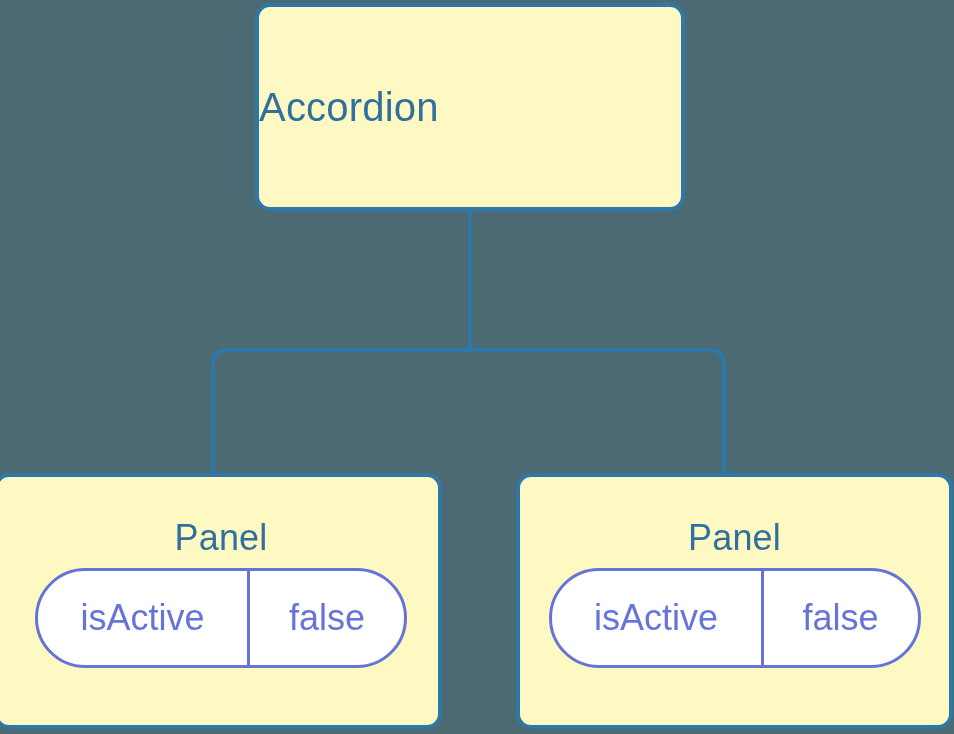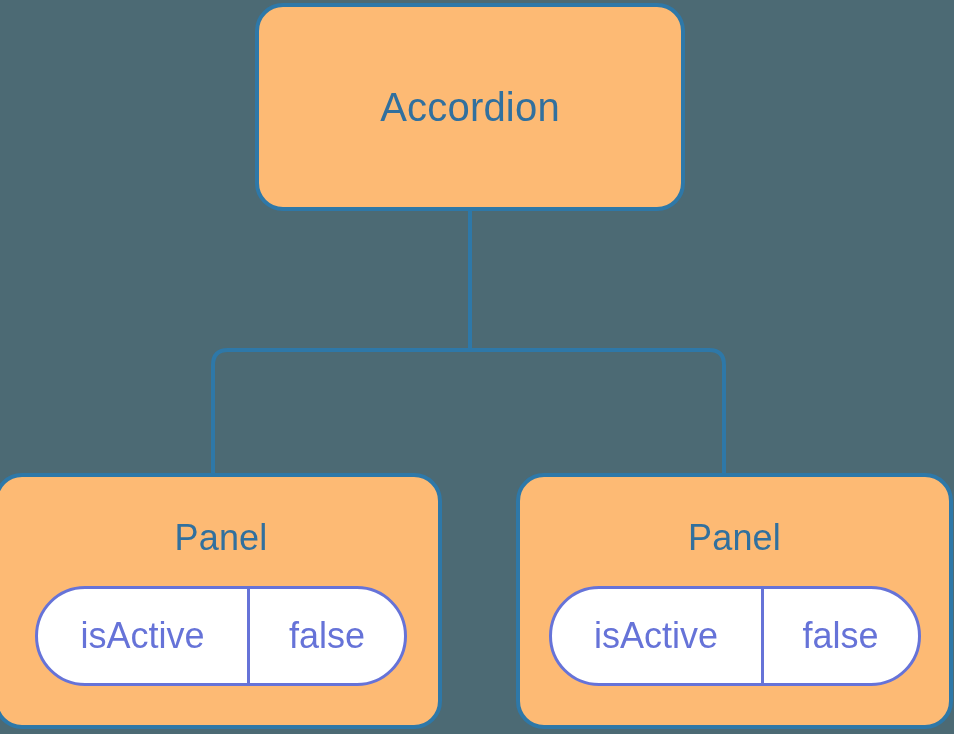--- a/index.html
+++ b/index.html
@@ -27,27 +27,27 @@
     top: 0;
     width: 954px;
     height: 734px;
     z-index: 1;
   }
 
   
   .node {
     position: absolute;
     z-index: 2;
-    background: #fdba74;
+    background: #fef9c3;
     border: 4px solid #2e78a8;
-    border-radius: 28px;
+    border-radius: 15px;
     box-sizing: border-box;
     display: flex;
     flex-direction: column;
-    align-items: center;
+    align-items: flex-start;
   }
 
   #node-accordion {
     left: 255px;
     top: 3px;
     width: 430px;
     height: 208px;
     justify-content: center;
   }
 
@@ -87,21 +87,21 @@
     width: 100%;
   }
   
   #node-panel-left .panel-inner {
     padding-left: 6px;
     box-sizing: border-box;
   }
 
   
   .prop-pill {
-    margin-top: 30px;
+    margin-top: 12px;
     display: flex;
     align-items: stretch;
     height: 100px;
     border: 3px solid #6673d8;
     border-radius: 52px;
     background: #ffffff;
     box-sizing: border-box;
     overflow: hidden;
   }
 

